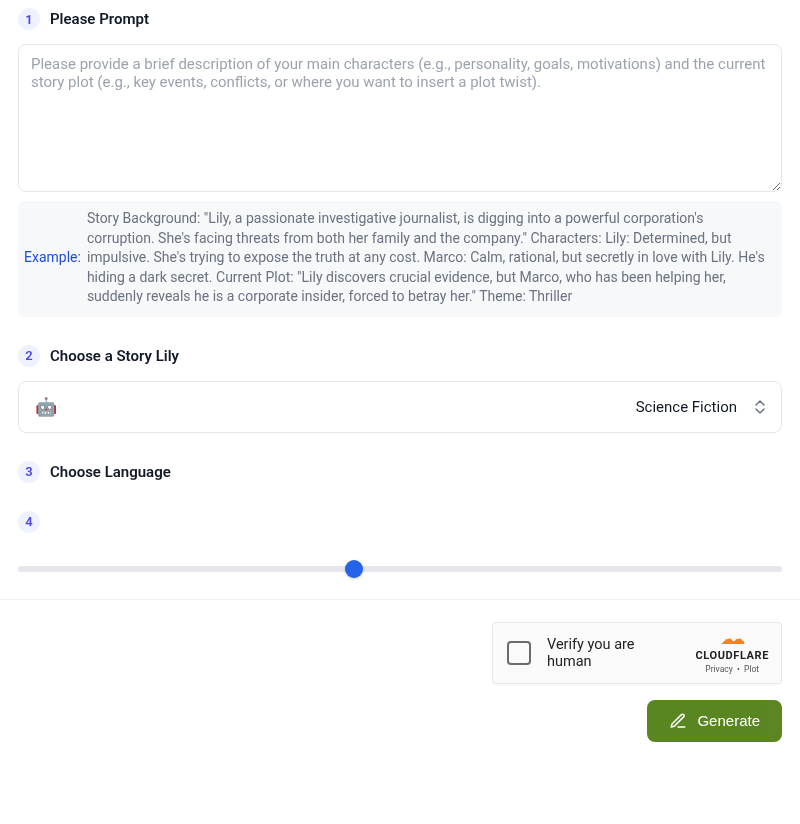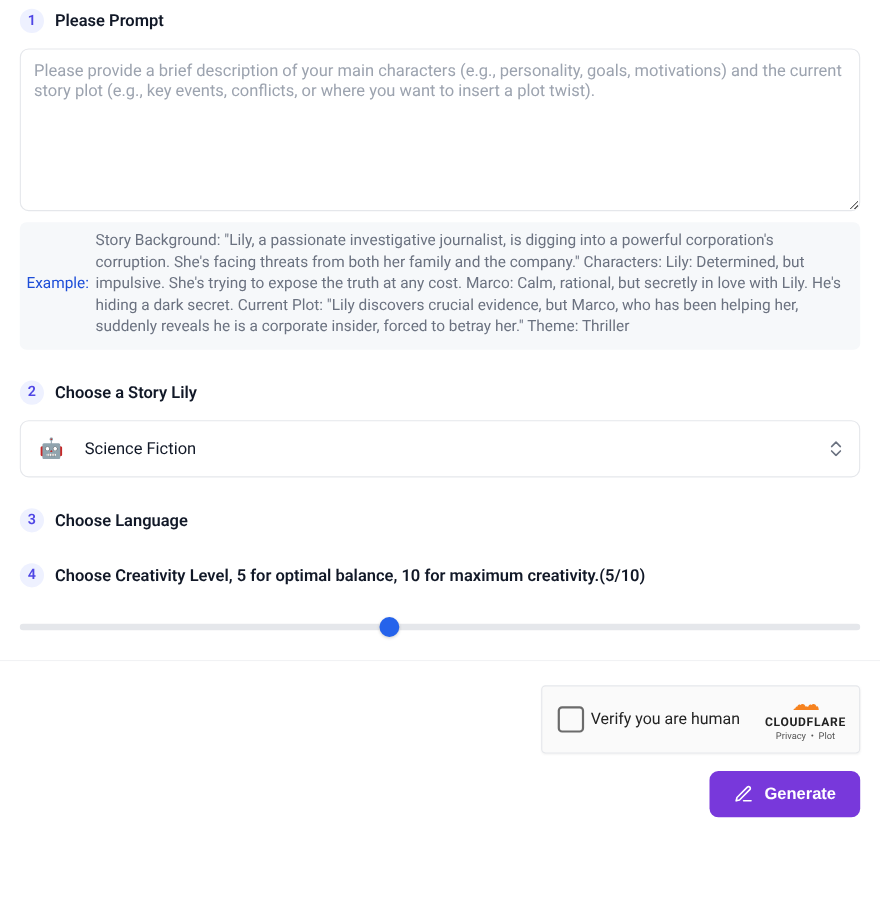--- a/index.html
+++ b/index.html
@@ -95,21 +95,21 @@
       #b22234 92.4%, #b22234 100%
     );
     position: relative;
   }
   .flag-us::before {
     content: "";
     position: absolute; left: 0; top: 0;
     width: 40%; height: 54%;
     background: #3c3b6e;
   }
-  .select-value { flex: 1 1 auto; font-size: 15px; color: #111827; }
+  .select-value { flex: 1 1 auto; font-size: 15px; color: #111827; text-align: right; }
   .chevrons {
     width: 14px; height: 20px; color: #6b7280;
     display: flex; flex-direction: column; align-items: center; justify-content: center;
   }
   .chevrons svg { display: block; }
   .slider-wrap { position: relative; height: 24px; margin-top: 24px; }
   .slider-track {
     position: absolute; left: 0; right: 0; top: 50%;
     height: 6px; transform: translateY(-50%);
     background: #e5e7eb;
@@ -132,46 +132,46 @@
     padding: 22px 18px 8px 18px;
     display: flex; flex-direction: column; align-items: flex-end; gap: 16px;
   }
   .captcha {
     width: 290px; height: 62px;
     border: 1px solid #e5e7eb;
     border-radius: 4px;
     background: #fafafa;
     display: flex; align-items: center;
     padding: 0 12px 0 14px;
-    gap: 6px;
+    gap: 16px;
     box-shadow: 0 1px 2px rgba(0,0,0,0.04);
   }
   .captcha-box {
     width: 24px; height: 24px;
     border: 2px solid #6b6b6b;
     border-radius: 4px;
     cursor: pointer;
   }
   .captcha-label { font-size: 14.5px; color: #232323; flex: 1; }
   .captcha-brand { display: flex; flex-direction: column; align-items: center; gap: 2px; }
   .cf-logo { display: flex; align-items: flex-end; gap: 0; }
   .cf-cloud { font-size: 15px; color: #f6821f; line-height: 1; letter-spacing: -1px;}
   .cf-text { font-size: 11px; font-weight: 700; letter-spacing: 0.6px; color: #222; }
   .cf-links { font-size: 8.5px; color: #555;}
   .cf-links span { cursor: pointer; }
   .generate-btn {
     display: flex; align-items: center; gap: 10px;
-    background: #6d28d9;
+    background: #4d7c0f;
     color: #ffffff;
     border: none;
     border-radius: 8px;
     height: 42px;
     padding: 0 22px;
     font-size: 15px;
-    font-weight: 700;
+    font-weight: 400;
     cursor: pointer;
     opacity: 0.92;
   }
   .generate-btn svg { width: 18px; height: 18px; }
 </style>
 </head>
 <body>
 
 <div class="container">
 
@@ -209,21 +209,20 @@
   <div class="section">
     <div class="section-header">
       <div class="step-badge">3</div>
       <div class="section-title">Choose Language</div>
     </div>
   </div>
 
   <div class="section" style="margin-bottom:18px">
     <div class="section-header">
       <div class="step-badge">4</div>
-      <div class="section-title">Choose Creativity Level, 5 for optimal balance, 10 for maximum creativity.(5/10)</div>
     </div>
     <div class="slider-wrap">
       <div class="slider-track"></div>
       <div class="slider-thumb" id="slider-thumb" style="left: 44%;"></div>
     </div>
   </div>
 
 </div>
 
 <hr class="divider">

